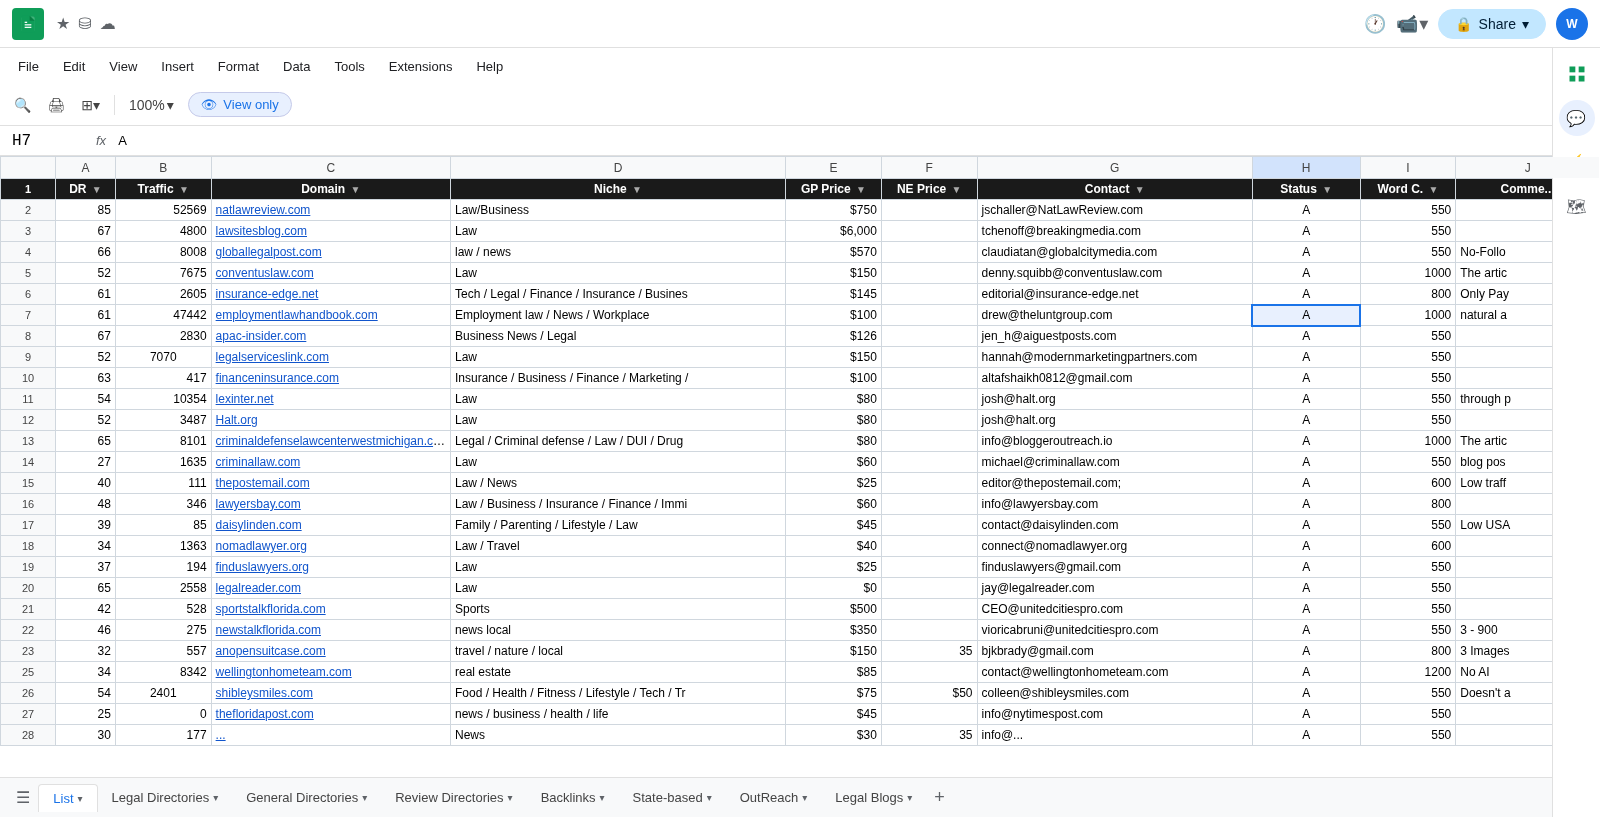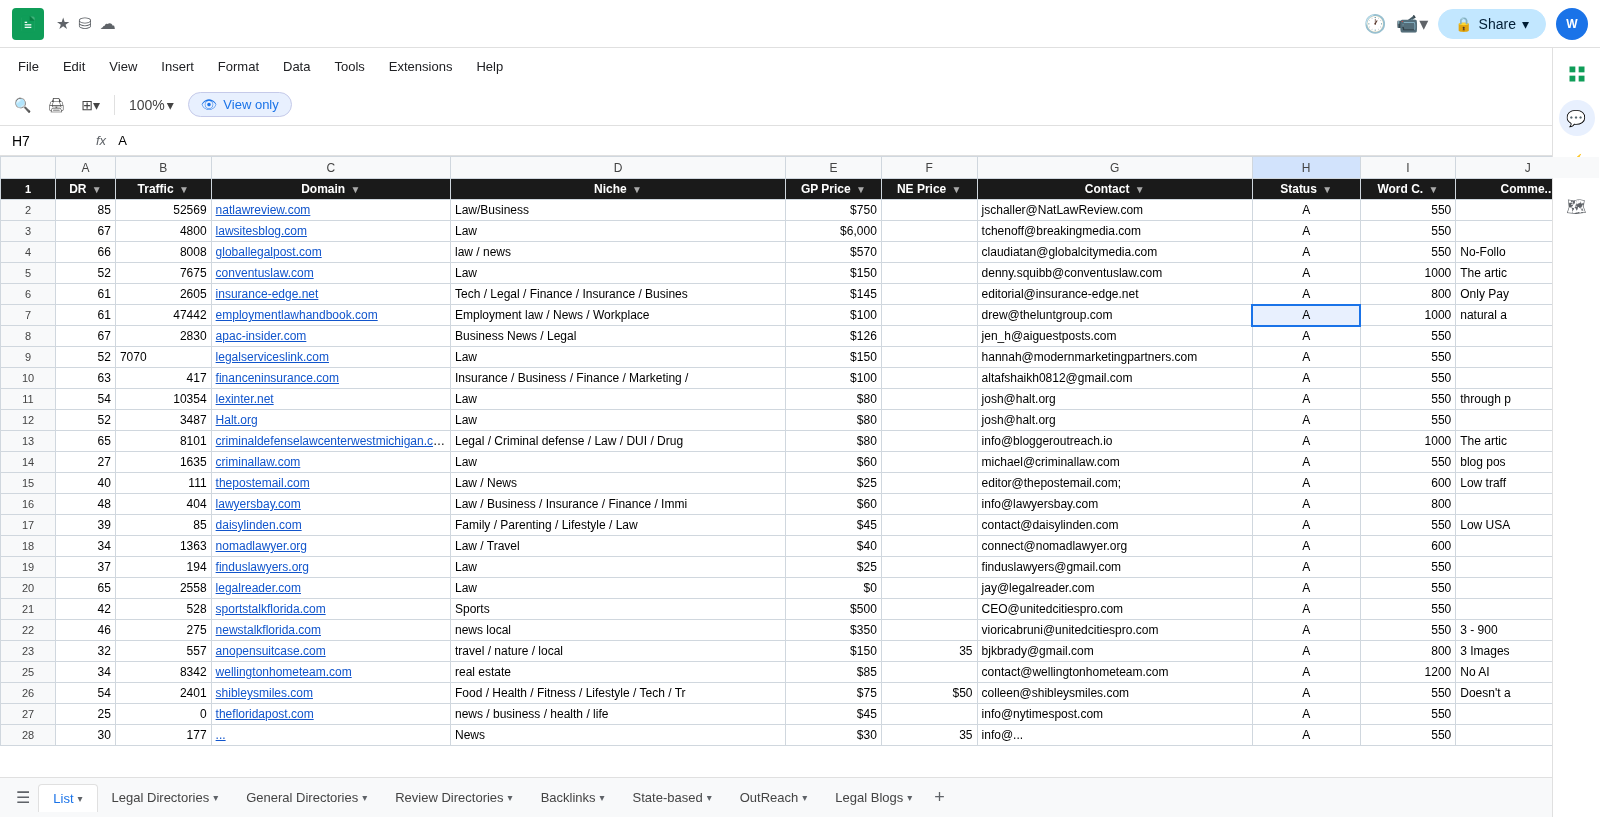--- a/index.html
+++ b/index.html
@@ -23,21 +23,21 @@
     .menu-item { padding: 4px 10px; font-size: 13px; color: #202124; cursor: pointer; border-radius: 4px; }
 
     
     .toolbar { display: flex; align-items: center; height: 42px; padding: 0 8px; gap: 4px; border-bottom: 1px solid #e0e0e0; }
     .toolbar-btn { background: none; border: none; cursor: pointer; padding: 4px 6px; border-radius: 4px; color: #444; font-size: 14px; display: flex; align-items: center; gap: 2px; }
     .view-only-btn { display: flex; align-items: center; gap: 6px; background: #e8f0fe; border: 1px solid #c5cae9; border-radius: 20px; padding: 4px 12px; font-size: 13px; color: #1a73e8; cursor: pointer; margin-left: 4px; }
     .toolbar-collapse { margin-left: auto; background: none; border: none; cursor: pointer; color: #5f6368; }
 
     
     .formula-bar { display: flex; align-items: center; height: 30px; border-bottom: 1px solid #e0e0e0; padding: 0 8px; gap: 8px; font-size: 13px; }
-    .cell-ref { width: 80px; border: none; font-size: 14px; padding: 2px 4px; }
+    .cell-ref { width: 80px; border: none; font-size: 16px; padding: 2px 4px; font-family: Liberation Mono, monospace; }
     .fx-icon { color: #5f6368; font-style: italic; }
     .formula-input { flex: 1; border: none; font-size: 13px; padding: 2px 4px; outline: none; }
 
     
     .sheet-container { display: flex; flex-direction: column; height: calc(817px - 48px - 36px - 42px - 30px - 40px); overflow: hidden; }
     
     .sheet-grid { flex: 1; overflow: hidden; position: relative; }
     
     table.grid { border-collapse: collapse; width: 100%; font-size: 12px; table-layout: fixed; }
     
@@ -258,21 +258,21 @@
               <td style="text-align: right;">$126</td>
               <td style="text-align: right;"></td>
               <td>jen_h@aiguestposts.com</td>
               <td style="text-align: center;">A</td>
               <td style="text-align: right;">550</td>
               <td></td>
             </tr>
             <tr>
               <td class="row-num">9</td>
               <td style="text-align: right;">52</td>
-              <td style="text-align: left;">7070</td>
+              <td style="text-align: center;">7070</td>
               <td><a href="#" class="domain-link">legalserviceslink.com</a></td>
               <td>Law</td>
               <td style="text-align: right;">$150</td>
               <td style="text-align: right;"></td>
               <td>hannah@modernmarketingpartners.com</td>
               <td style="text-align: center;">A</td>
               <td style="text-align: right;">550</td>
               <td></td>
             </tr>
             <tr>
@@ -349,21 +349,21 @@
               <td style="text-align: right;">$25</td>
               <td style="text-align: right;"></td>
               <td>editor@thepostemail.com;</td>
               <td style="text-align: center;">A</td>
               <td style="text-align: right;">600</td>
               <td>Low traff</td>
             </tr>
             <tr>
               <td class="row-num">16</td>
               <td style="text-align: right;">48</td>
-              <td style="text-align: right;">404</td>
+              <td style="text-align: right;">346</td>
               <td><a href="#" class="domain-link">lawyersbay.com</a></td>
               <td>Law / Business / Insurance / Finance / Immi</td>
               <td style="text-align: right;">$60</td>
               <td style="text-align: right;"></td>
               <td>info@lawyersbay.com</td>
               <td style="text-align: center;">A</td>
               <td style="text-align: right;">800</td>
               <td></td>
             </tr>
             <tr>
@@ -466,21 +466,21 @@
               <td style="text-align: right;">$85</td>
               <td style="text-align: right;"></td>
               <td>contact@wellingtonhometeam.com</td>
               <td style="text-align: center;">A</td>
               <td style="text-align: right;">1200</td>
               <td>No AI</td>
             </tr>
             <tr>
               <td class="row-num">26</td>
               <td style="text-align: right;">54</td>
-              <td style="text-align: right;">2401</td>
+              <td style="text-align: center;">2401</td>
               <td><a href="#" class="domain-link">shibleysmiles.com</a></td>
               <td>Food / Health / Fitness / Lifestyle / Tech / Tr</td>
               <td style="text-align: right;">$75</td>
               <td style="text-align: right;">$50</td>
               <td>colleen@shibleysmiles.com</td>
               <td style="text-align: center;">A</td>
               <td style="text-align: right;">550</td>
               <td>Doesn't a</td>
             </tr>
             <tr>

